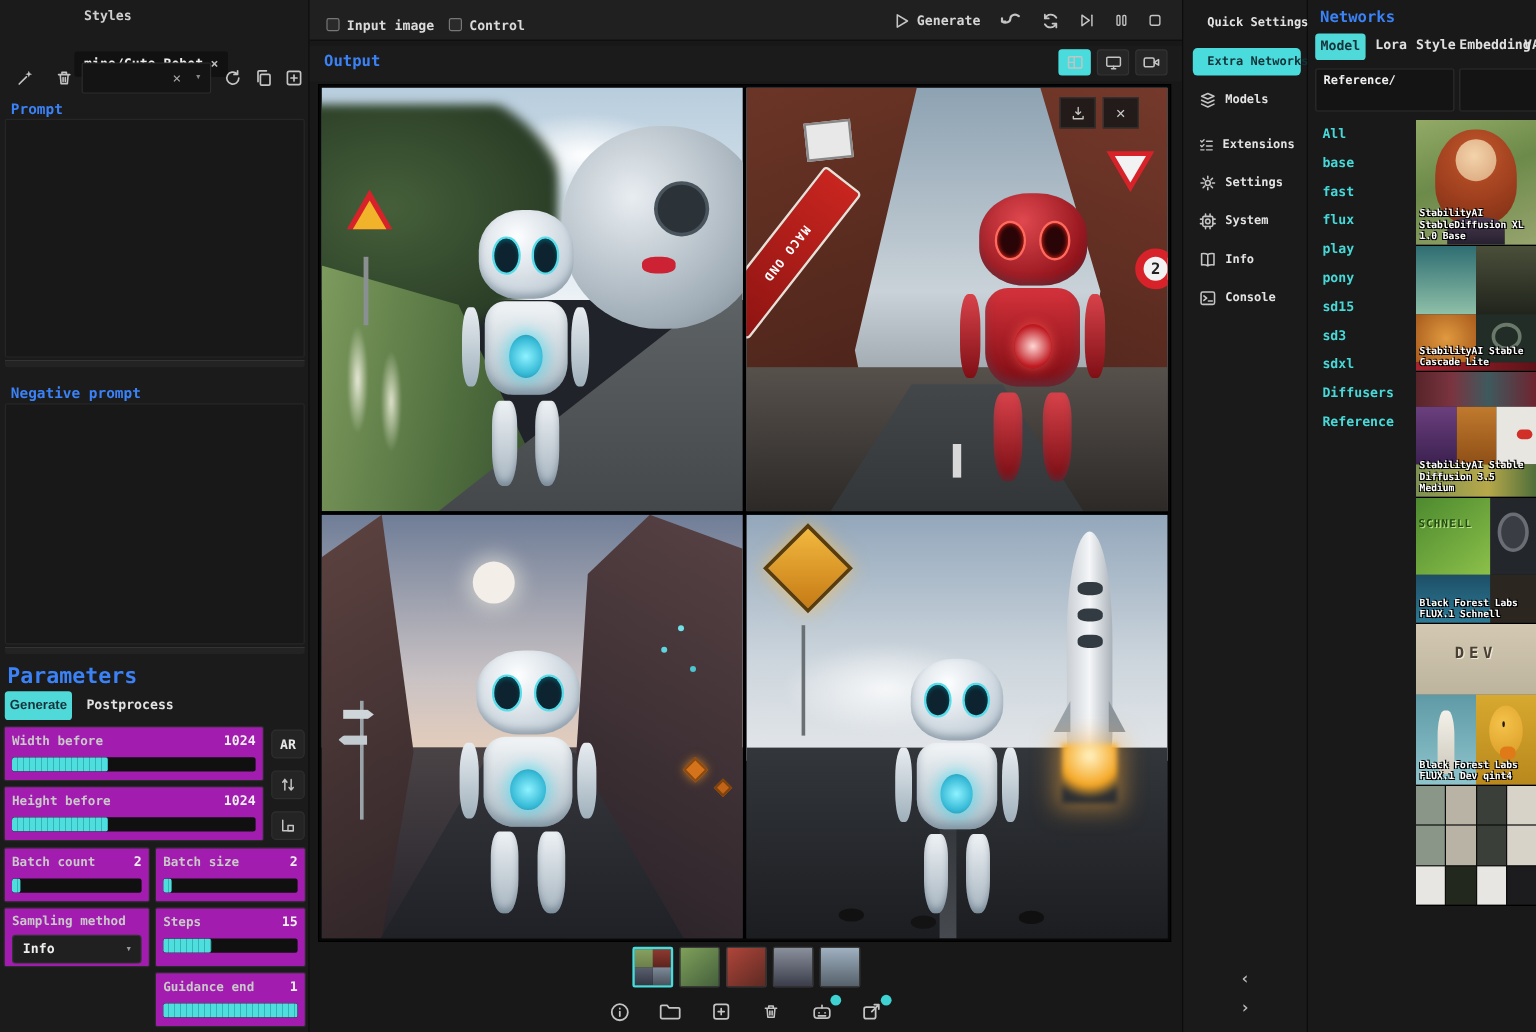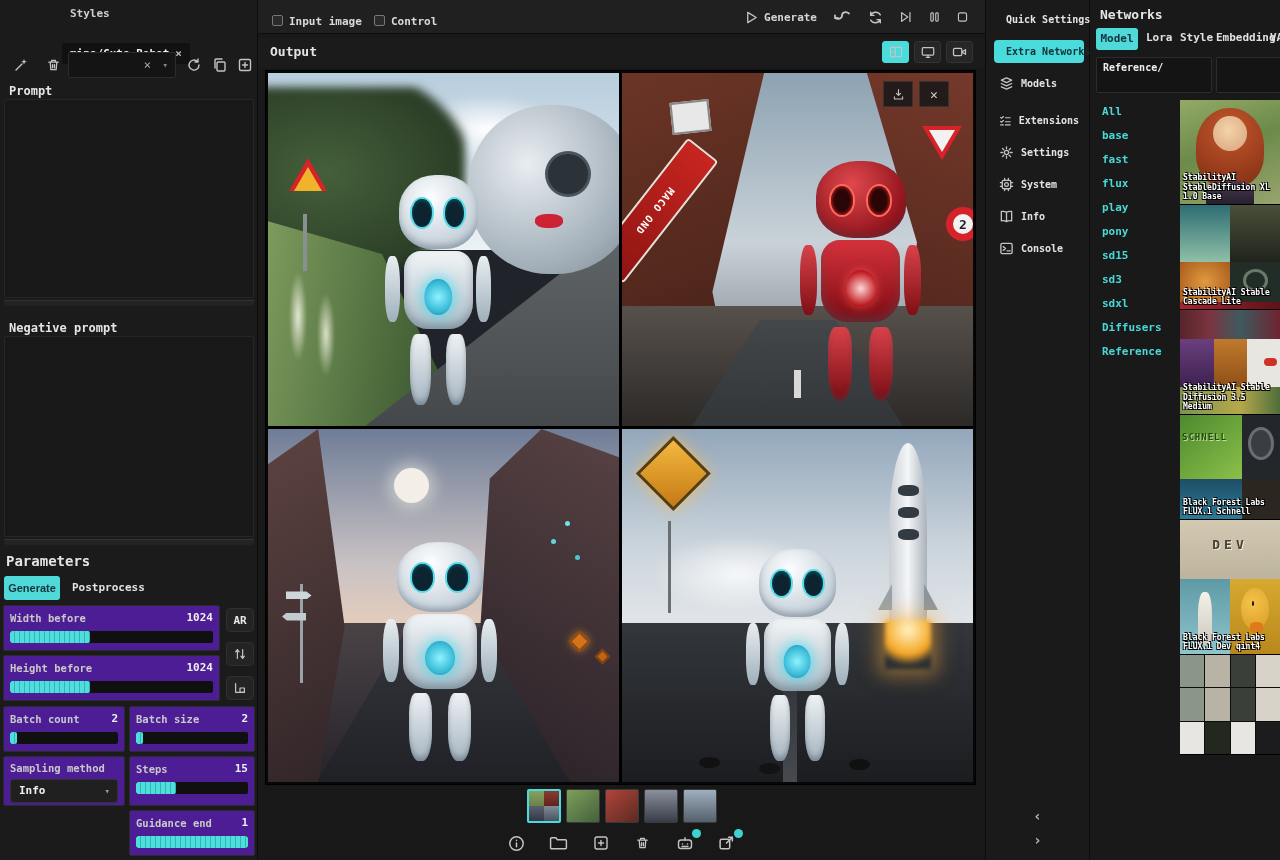--- a/index.html
+++ b/index.html
@@ -3,42 +3,42 @@
 <meta charset="utf-8">
 <style>
   * { margin:0; padding:0; box-sizing:border-box; }
   html,body { width:1280px; height:860px; background:#141414; overflow:hidden;
     font-family:"DejaVu Sans Mono","Liberation Mono",monospace; }
   
   #left-panel { position:absolute; left:0; top:0; width:258px; height:860px; background:#1b1b1b; border-right:1px solid #0c0c0c; }
   #main-col { position:absolute; left:258px; top:0; width:727px; height:860px; background:#181818; }
   #right-sidebar { position:absolute; left:985px; top:0; width:105px; height:860px; background:#1a1a1a; border-left:1px solid #0c0c0c; border-right:1px solid #0c0c0c; }
   #networks-panel { position:absolute; left:1090px; top:0; width:190px; height:860px; background:#191919; overflow:hidden; }
-  .teal { color:#e5e5e5; font-weight:bold; }
+  .teal { color:#3b82f6; font-weight:bold; }
   .lbl { color:#c9c9c9; font-size:10.5px; font-weight:bold; }
   .val { color:#efefef; font-size:11px; font-weight:bold; }
   
   #styles-label { position:absolute; left:70px; top:7px; font-size:11px; color:#cfcfcf; font-weight:bold; }
   #style-tag { position:absolute; left:62px; top:23px; background:#111; color:#efefef; font-size:11px; font-weight:bold; padding:4px 8px; border-radius:2px;margin-top:20px; }
   #style-tag .x { color:#bbb; margin-left:6px; cursor:pointer; }
   .tool-btn { position:absolute; top:54px; width:22px; height:22px; display:flex; align-items:center; justify-content:center; cursor:pointer; }
   #styles-combo { position:absolute; left:68px; top:52px; width:108px; height:26px; background:#141414; border:1px solid #2c2c2c; border-radius:2px; }
   #styles-combo .x { position:absolute; right:24px; top:5px; color:#aaa; font-size:12px; }
   #styles-combo .caret { position:absolute; right:7px; top:7px; color:#888; font-size:9px; }
   .ic { stroke:#c4c4c4; fill:none; stroke-width:1.4; stroke-linecap:round; stroke-linejoin:round; }
   .icf { fill:#c4c4c4; stroke:none; }
   
   .sec-label { position:absolute; left:9px; font-size:12px; }
   .ta { position:absolute; left:4px; width:250px; background:#181818; border:1px solid #262626; border-radius:2px; resize:none; }
   .resize-bar { position:absolute; left:4px; width:250px; height:6px; background:#232323; border-top:1px solid #333; border-radius:0 0 2px 2px; }
   
-  #params-title { position:absolute; left:6px; top:553px; font-size:14px; }
+  #params-title { position:absolute; left:6px; top:553px; font-size:18px; }
   #tab-generate { position:absolute; left:4px; top:576px; width:56px; height:24px; background:#4fd9d9; color:#15333a; font-size:11px; font-weight:bold; border:none; border-radius:3px; cursor:pointer; }
   #tab-postprocess { position:absolute; left:72px; top:581px; font-size:11px; color:#e2e2e2; font-weight:bold; cursor:pointer; }
-  .cell { position:absolute; border:1px solid #2b2b2b; background:#4c1d95; border-radius:2px; padding:5px 6px 4px; }
+  .cell { position:absolute; border:1px solid #2b2b2b; background:#a21caf; border-radius:2px; padding:5px 6px 4px; }
   .cl { display:flex; justify-content:space-between; align-items:center; }
   .track { position:relative; height:12px; background:#101010; border-radius:2px; margin-top:7px; overflow:hidden; }
   .fill { position:absolute; left:0; top:0; bottom:0; border-radius:2px;
     background:repeating-linear-gradient(90deg,#4fdede 0,#4fdede 4px,#35b4b4 4px,#35b4b4 5px); }
   .side-btn { position:absolute; left:226px; width:28px; height:24px; background:#242424; border:1px solid #2f2f2f; border-radius:4px; color:#e8e8e8; font-size:11px; font-weight:bold; display:flex; align-items:center; justify-content:center; cursor:pointer; }
   .dd { position:relative; height:24px; background:#202020; border:1px solid #333; border-radius:3px; margin-top:5px; color:#efefef; font-size:11px; font-weight:bold; line-height:22px; padding-left:8px; cursor:pointer; }
   .dd .caret { position:absolute; right:7px; top:0; color:#999; font-size:9px; }
   
   #main-topbar { position:absolute; left:0; top:0; width:727px; height:34px; background:#202020; border-bottom:1px solid #0d0d0d; }
   .cb { display:inline-block; width:11px; height:11px; border:1px solid #777; background:#2a2a2a; border-radius:2px; vertical-align:-1px; margin-right:6px; cursor:pointer; }

